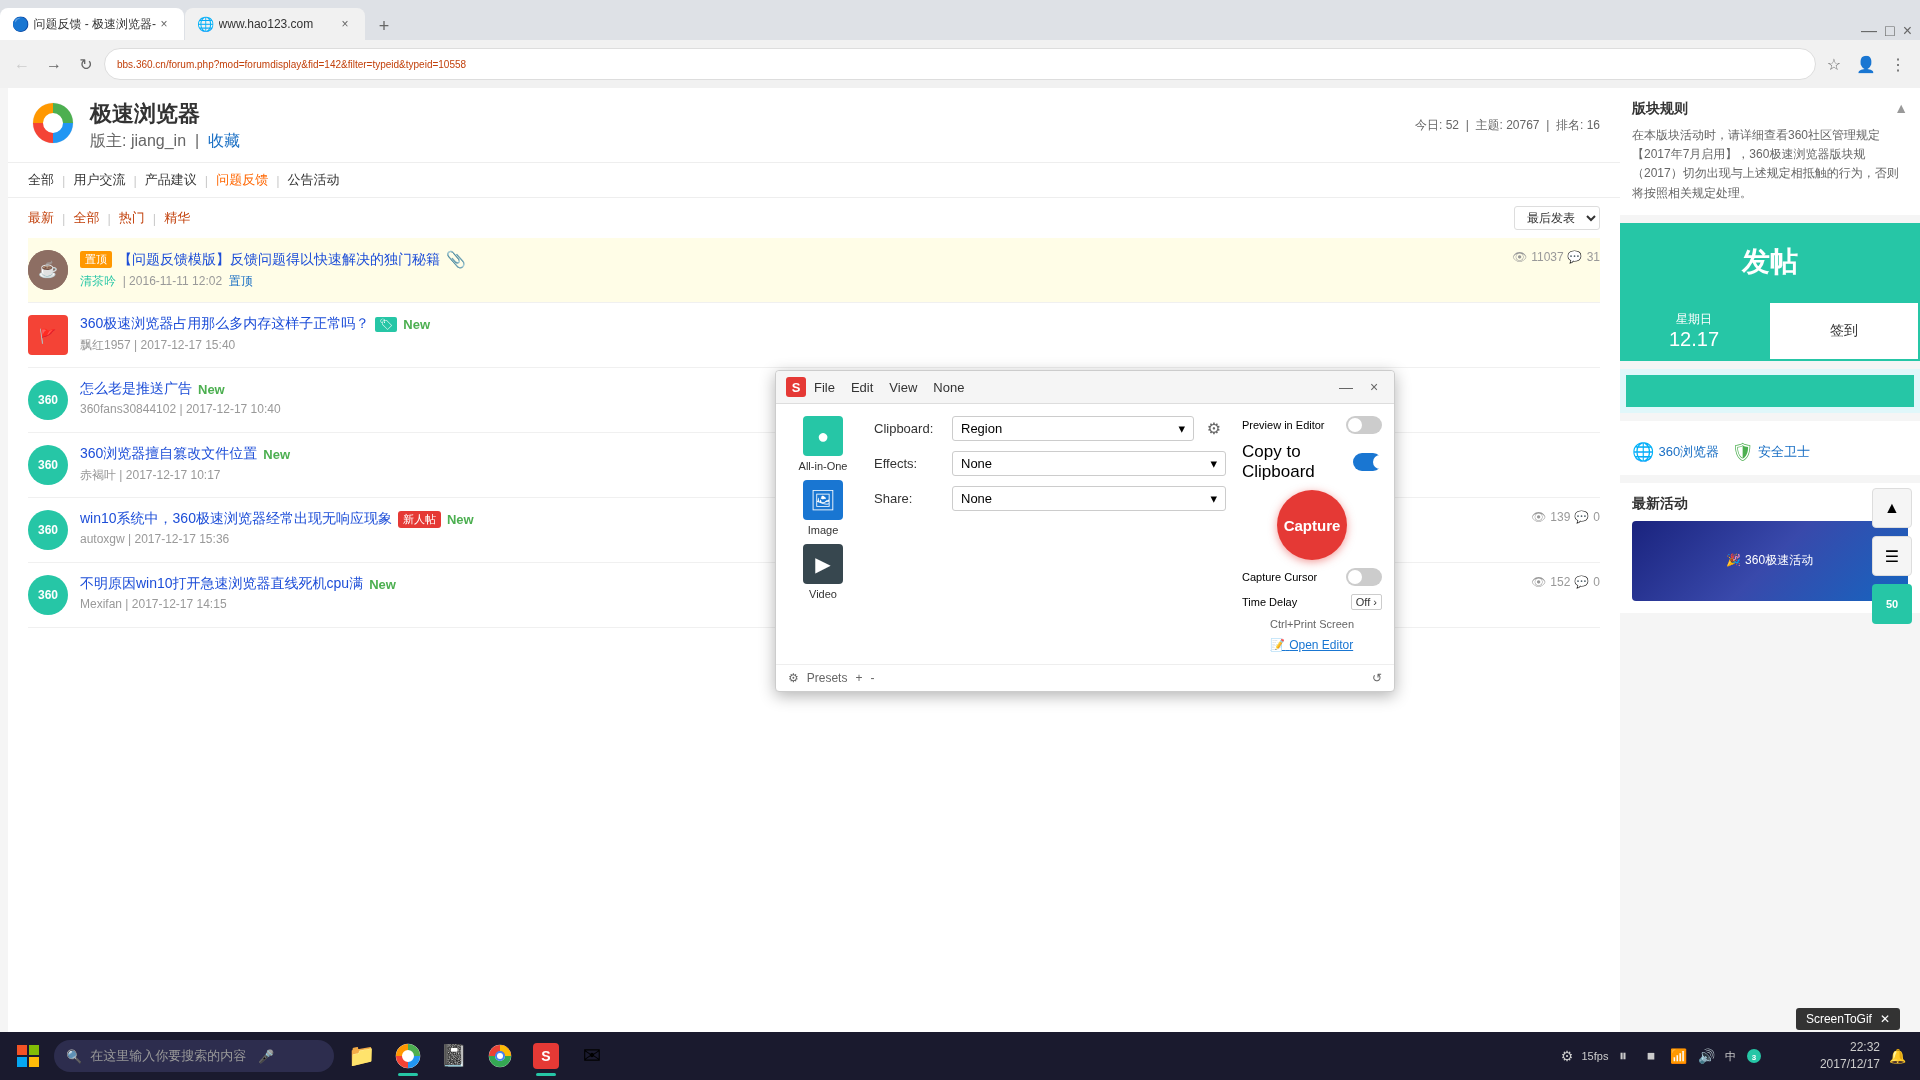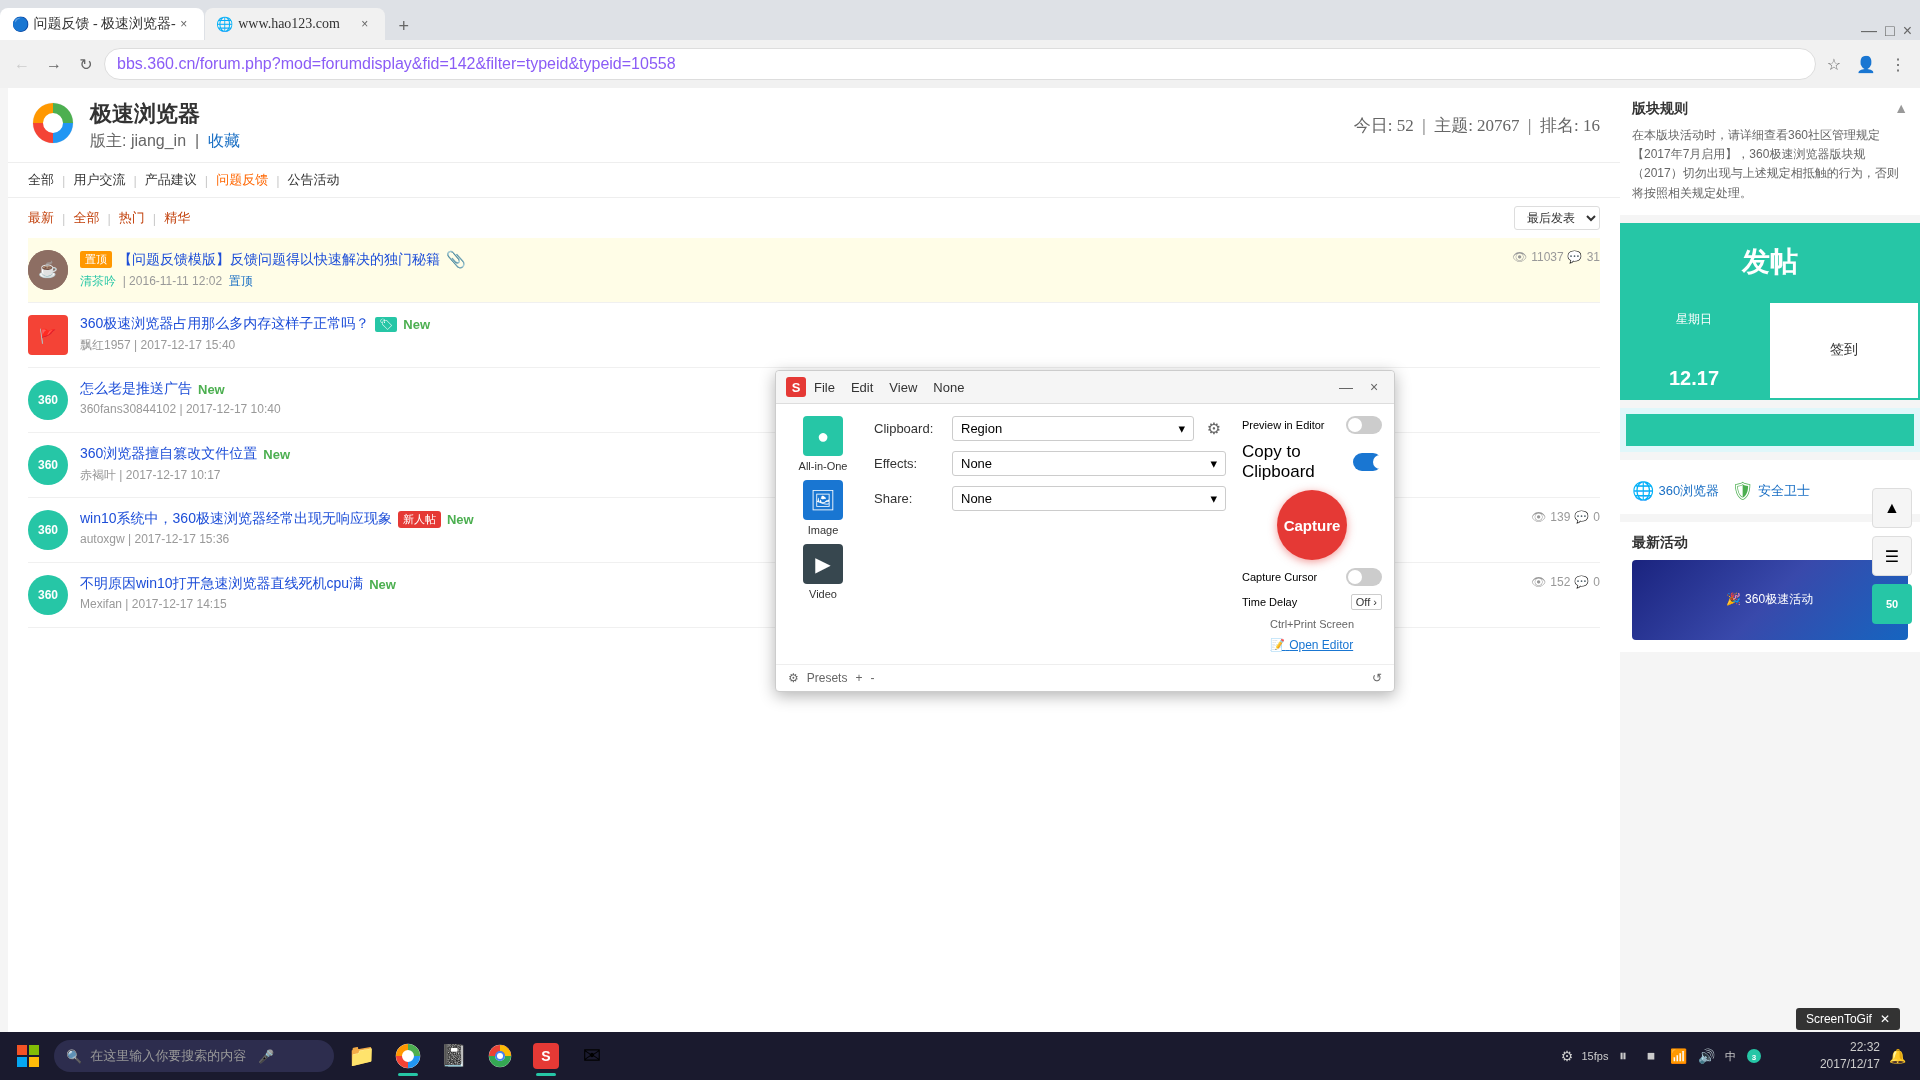--- a/index.html
+++ b/index.html
@@ -3,39 +3,39 @@
   <meta charset="utf-8">
   <style>
     * { margin: 0; padding: 0; box-sizing: border-box; }
     body { width: 1920px; height: 1080px; font-family: 'Microsoft YaHei', Arial, sans-serif; background: #f5f5f5; overflow: hidden; position: relative; }
 
     
     .browser-chrome { background: #f1f1f1; width: 100%; }
     .tab-bar { display: flex; align-items: flex-end; padding: 8px 0 0 0; background: #dee1e6; height: 40px; }
     .tab { display: flex; align-items: center; padding: 0 12px; height: 32px; background: #f1f1f1; border-radius: 8px 8px 0 0; font-size: 13px; color: #333; min-width: 180px; max-width: 240px; position: relative; margin-right: 1px; }
     .tab.active { background: #fff; z-index: 2; }
-    .tab-title { flex: 1; overflow: hidden; text-overflow: ellipsis; white-space: nowrap; font-size: 14px; font-family: Liberation Serif, serif; }
+    .tab-title { flex: 1; overflow: hidden; text-overflow: ellipsis; white-space: nowrap; font-size: 12px; }
     .tab-close { width: 16px; height: 16px; border-radius: 50%; display: flex; align-items: center; justify-content: center; font-size: 12px; color: #666; cursor: pointer; flex-shrink: 0; }
     .tab-new { width: 28px; height: 28px; display: flex; align-items: center; justify-content: center; font-size: 18px; color: #666; cursor: pointer; margin-left: 4px; }
 
     .browser-controls { display: flex; align-items: center; background: #f1f1f1; padding: 6px 8px; height: 48px; gap: 4px; }
     .nav-btn { width: 28px; height: 28px; border-radius: 50%; display: flex; align-items: center; justify-content: center; color: #666; cursor: pointer; font-size: 16px; }
     .nav-btn.disabled { color: #ccc; cursor: default; }
-    .address-bar { flex: 1; height: 32px; background: #fff; border-radius: 16px; display: flex; align-items: center; padding: 0 12px; font-size: 16px; color: #8b5cf6; border: 1px solid #ddd; }
+    .address-bar { flex: 1; height: 32px; background: #fff; border-radius: 16px; display: flex; align-items: center; padding: 0 12px; font-size: 10px; color: #c2410c; border: 1px solid #ddd; }
     .address-bar span { flex: 1; }
     .star-btn { width: 28px; height: 28px; display: flex; align-items: center; justify-content: center; color: #666; }
     .menu-btn { width: 28px; height: 28px; border-radius: 50%; display: flex; align-items: center; justify-content: center; color: #666; font-size: 16px; cursor: pointer; }
     .main-content { flex: 1; background: #fff; overflow: hidden; }
 
     
     .forum-header { padding: 10px 20px; display: flex; align-items: center; justify-content: space-between; border-bottom: 1px solid #eee; }
     .forum-logo-area { display: flex; align-items: center; gap: 12px; }
     .forum-title { font-size: 22px; font-weight: bold; color: #333; }
     .forum-meta { font-size: 16px; color: #666; margin-top: 2px; }
-    .forum-stats { font-size: 17px; color: #666; text-align: right; font-family: Liberation Serif, serif; }
+    .forum-stats { font-size: 12px; color: #666; text-align: right; }
 
     
     .nav-bar { padding: 8px 20px; border-bottom: 1px solid #eee; display: flex; align-items: center; gap: 8px; font-size: 13px; color: #666; }
     .nav-item { cursor: pointer; color: #333; }
     .nav-item.active { color: #f60; }
     .nav-divider { color: #ccc; }
 
     
     .filter-bar { padding: 8px 20px; display: flex; align-items: center; gap: 8px; font-size: 13px; }
     .filter-item { color: #c2410c; cursor: pointer; }
@@ -342,21 +342,21 @@
     </div>
 
     
     <button class="post-btn">发帖</button>
 
     
     <div class="sidebar-section" style="padding:0;">
       <div style="display:flex;">
         <div class="weekday-btn">
           <div>星期日</div>
-          <div style="font-size:20px;font-weight:bold;margin-top:39px;">12.17</div>
+          <div style="font-size:20px;font-weight:normal;">12.17</div>
         </div>
         <div class="signin-btn" style="display:flex;align-items:center;justify-content:center;flex:1;border:2px solid #26c6a6;">
           <span>签到</span>
         </div>
       </div>
     </div>
 
     
     <div class="sidebar-section" style="background:#e0f7fa;padding:6px;">
       <div style="background:#26c6a6;height:32px;"></div>

